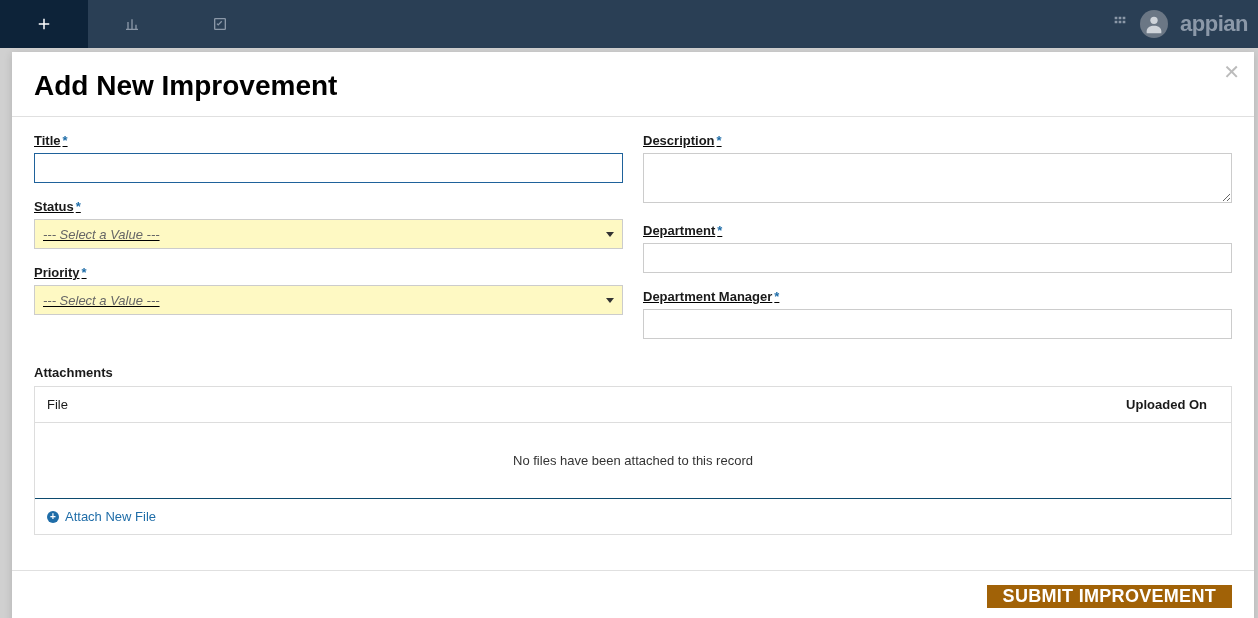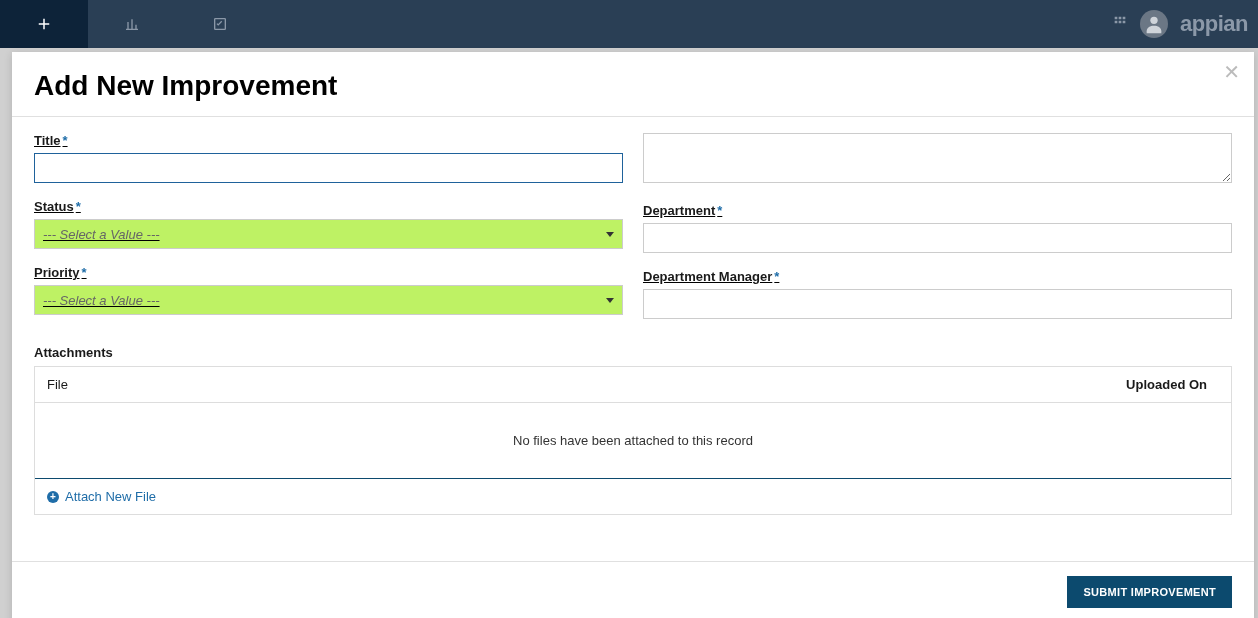--- a/index.html
+++ b/index.html
@@ -162,21 +162,21 @@
     }
     .form-select {
       width: 100%;
       height: 30px;
       border: 1px solid #ccc;
       padding: 4px 8px;
       font-size: 13px;
       font-style: italic;
       color: #666;
       position: relative;
-      background: #bef264;
+      background: #fef9c3;
       display: flex;
       align-items: center;
       justify-content: space-between;
       cursor: pointer;
     }
     .select-caret {
       width: 0;
       height: 0;
       border-left: 4px solid transparent;
       border-right: 4px solid transparent;
@@ -242,25 +242,25 @@
       font-size: 10px;
       font-weight: bold;
     }
     .modal-footer {
       border-top: 1px solid #e0e0e0;
       padding: 14px 22px;
       display: flex;
       justify-content: flex-end;
     }
     .submit-btn {
-      background: #0c4a6e;
+      background: #a16207;
       color: #fff;
       border: none;
-      padding: 10px 16px;
-      font-size: 11px;
+      padding: 1px 16px;
+      font-size: 18px;
       font-weight: bold;
       letter-spacing: 0.3px;
       cursor: pointer;
     }
   </style>
 </head>
 <body>
 
 <div class="top-bar">
   <div class="top-bar-left">
@@ -332,20 +332,23 @@
               <span>--- Select a Value ---</span>
               <span class="select-caret"></span>
             </div>
           </div>
 
         </div>
 
         <div class="form-col">
 
           <div class="form-group">
+            <label class="form-label">
+              <span>Description</span><span class="required-asterisk">*</span>
+            </label>
             <textarea class="form-textarea" style=""></textarea>
           </div>
 
           <div class="form-group">
             <label class="form-label">
               <span>Department</span><span class="required-asterisk">*</span>
             </label>
             <input type="text" class="form-input" value="" style="">
           </div>
 

